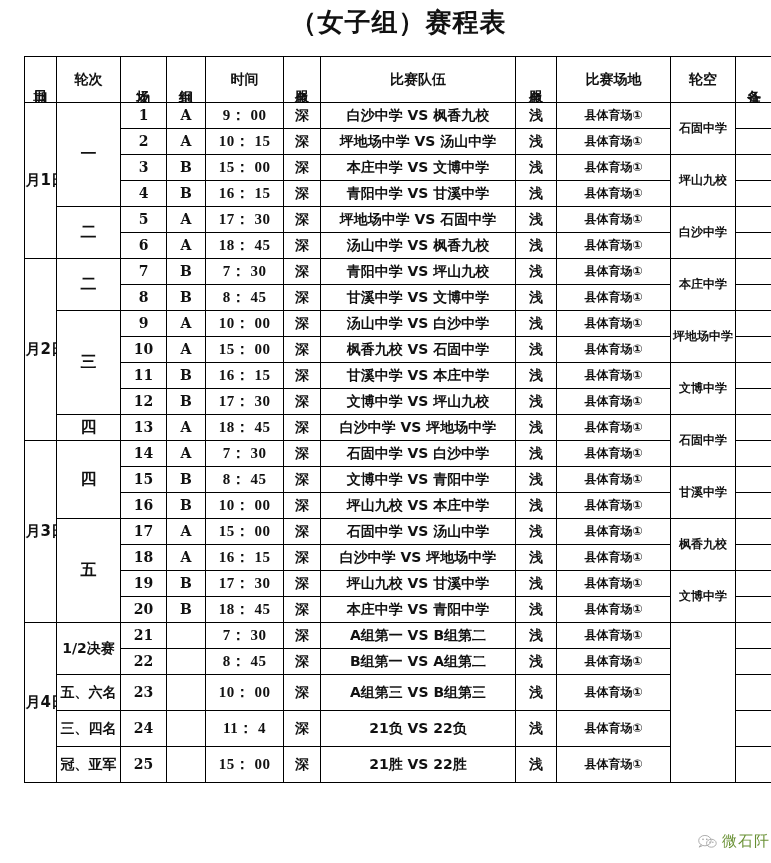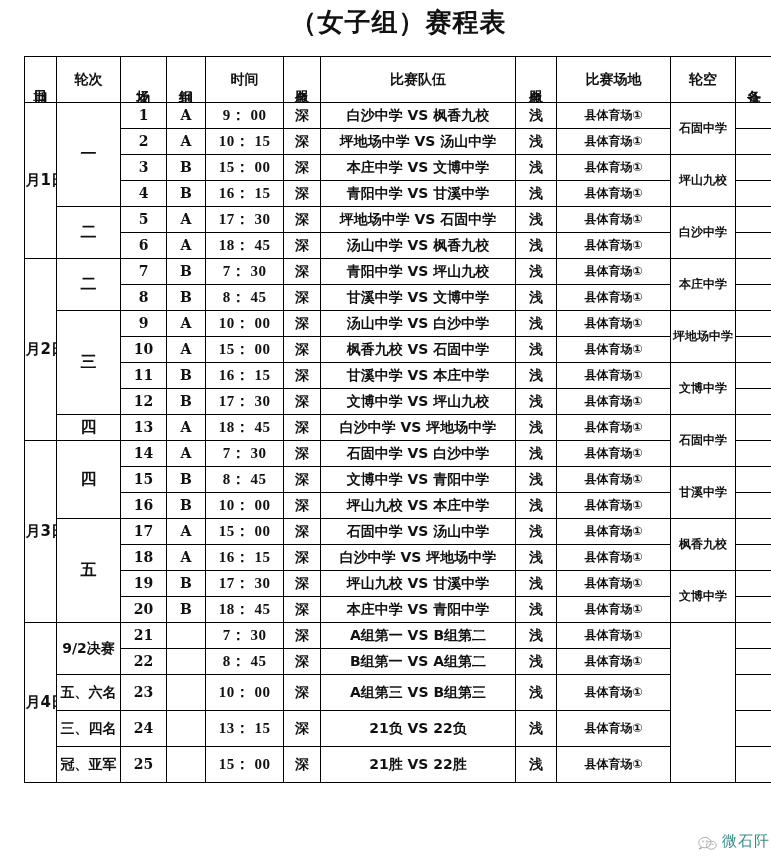--- a/index.html
+++ b/index.html
@@ -101,23 +101,23 @@
   td.venue-cell { font-size: 12px; }
   td.bye-cell { font-size: 12px; line-height: 1.12; white-space: normal; padding: 2px 1px; }
   tbody tr.r-std td { height: 26px; }
   tbody tr.r-tall td { height: 36px; }
 
   .watermark {
     position: absolute;
     right: 14px;
     bottom: 12px;
     display: flex;
-    align-items: flex-end;
+    align-items: center;
     gap: 5px;
-    color: #0f766e;
+    color: #4d7c0f;
     font-size: 15px;
     opacity: 0.85;
     pointer-events: none;
   }
   .wm-logo {
     width: 19px; height: 15px;
     position: relative;
     display: inline-block;
   }
   .wm-logo svg { display: block; }
@@ -388,21 +388,21 @@
           <td class="teams-cell">本庄中学 VS 青阳中学</td>
           <td class="color-cell">浅</td>
           <td class="venue-cell">县体育场①</td>
           <td class="note-cell"></td>
         </tr>
 
         <tr class="r-std">
           <td class="date-cell" rowspan="5">
             <span class="stack">6月4日</span>
           </td>
-          <td class="round-cell multiline" rowspan="2">9/2决赛</td>
+          <td class="round-cell multiline" rowspan="2">1/2决赛</td>
           <td class="num-cell">21</td>
           <td class="grp-cell"></td>
           <td class="time-cell">7： 30</td>
           <td class="color-cell">深</td>
           <td class="teams-cell">A组第一 VS B组第二</td>
           <td class="color-cell">浅</td>
           <td class="venue-cell">县体育场①</td>
           <td class="bye-cell" rowspan="5"></td>
           <td class="note-cell"></td>
         </tr>
@@ -424,21 +424,21 @@
           <td class="color-cell">深</td>
           <td class="teams-cell">A组第三 VS B组第三</td>
           <td class="color-cell">浅</td>
           <td class="venue-cell">县体育场①</td>
           <td class="note-cell"></td>
         </tr>
         <tr class="r-tall">
           <td class="round-cell multiline">三、四名</td>
           <td class="num-cell">24</td>
           <td class="grp-cell"></td>
-          <td class="time-cell">13： 15</td>
+          <td class="time-cell">11： 4</td>
           <td class="color-cell">深</td>
           <td class="teams-cell">21负 VS 22负</td>
           <td class="color-cell">浅</td>
           <td class="venue-cell">县体育场①</td>
           <td class="note-cell"></td>
         </tr>
         <tr class="r-tall">
           <td class="round-cell multiline">冠、亚军</td>
           <td class="num-cell">25</td>
           <td class="grp-cell"></td>

